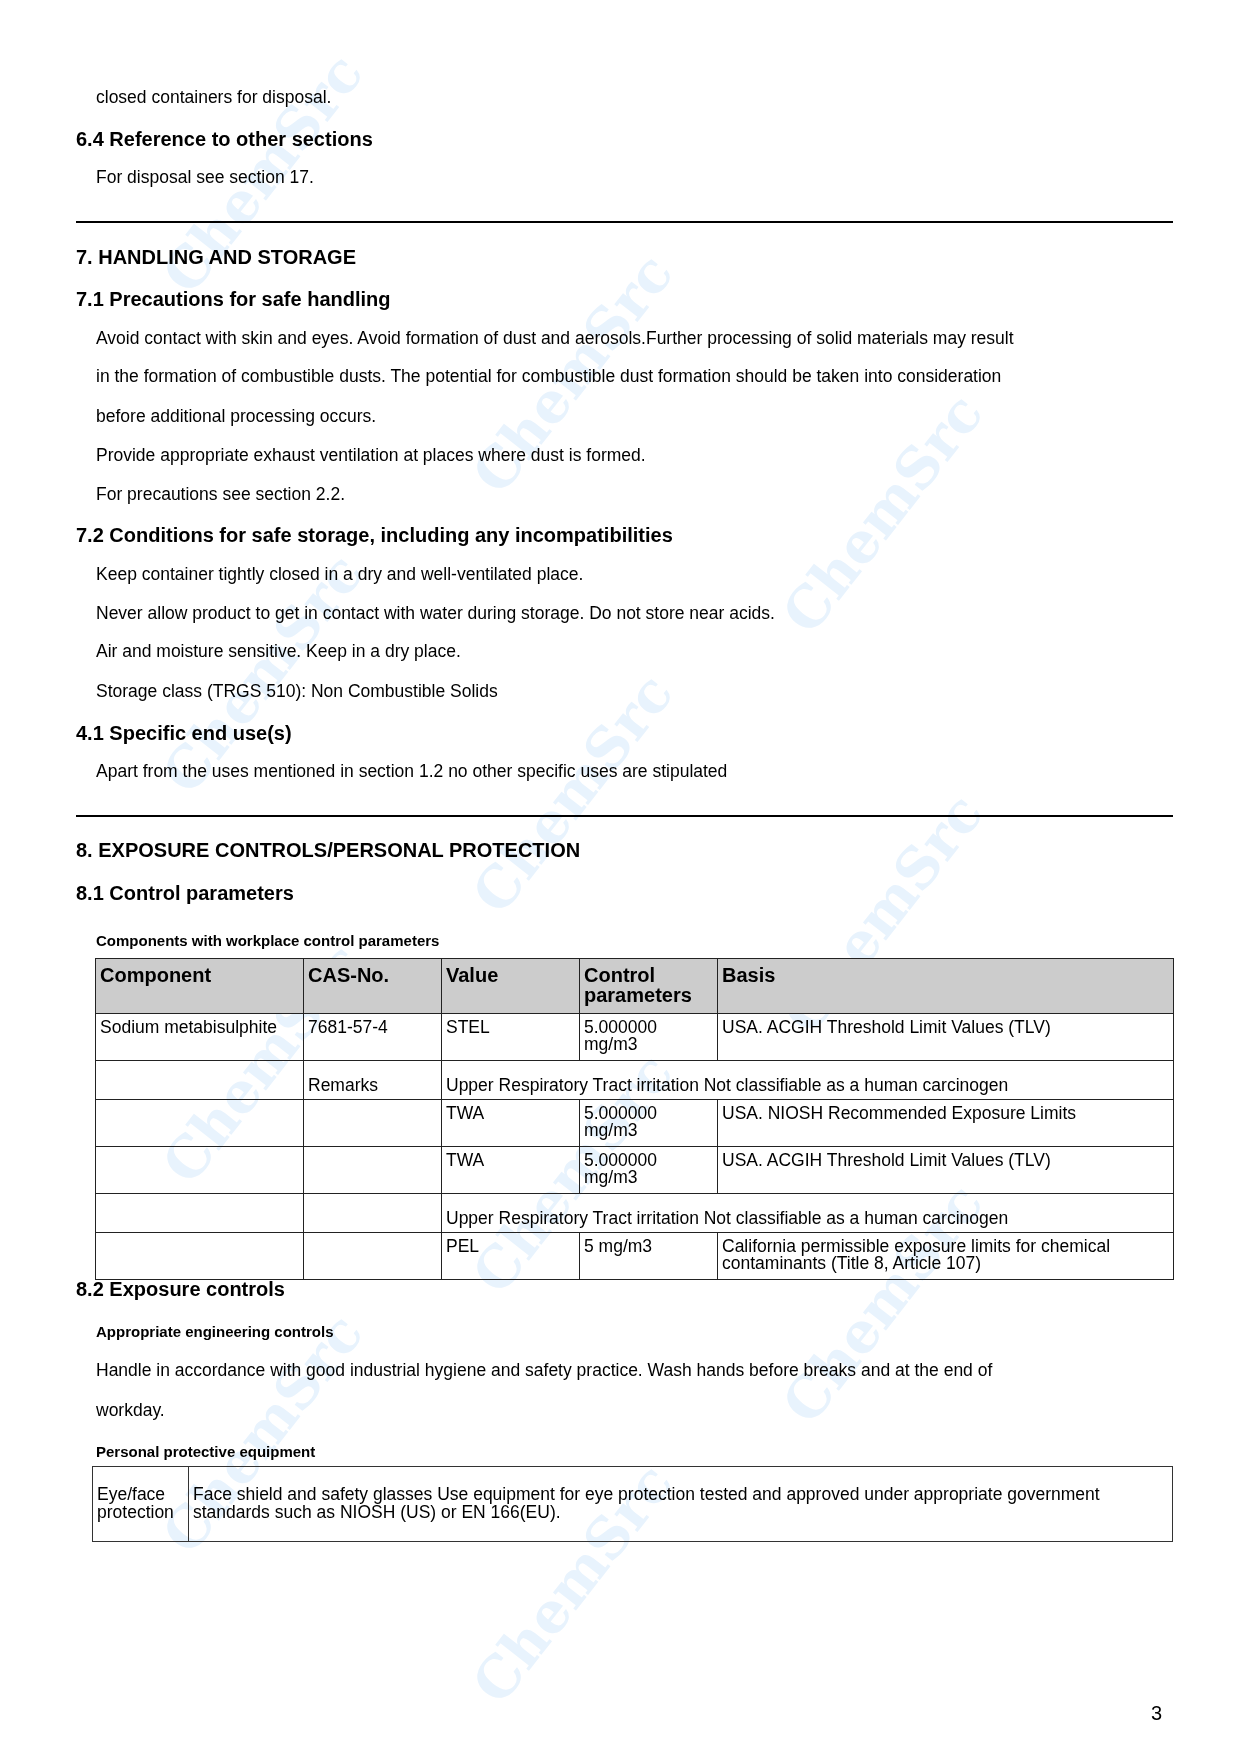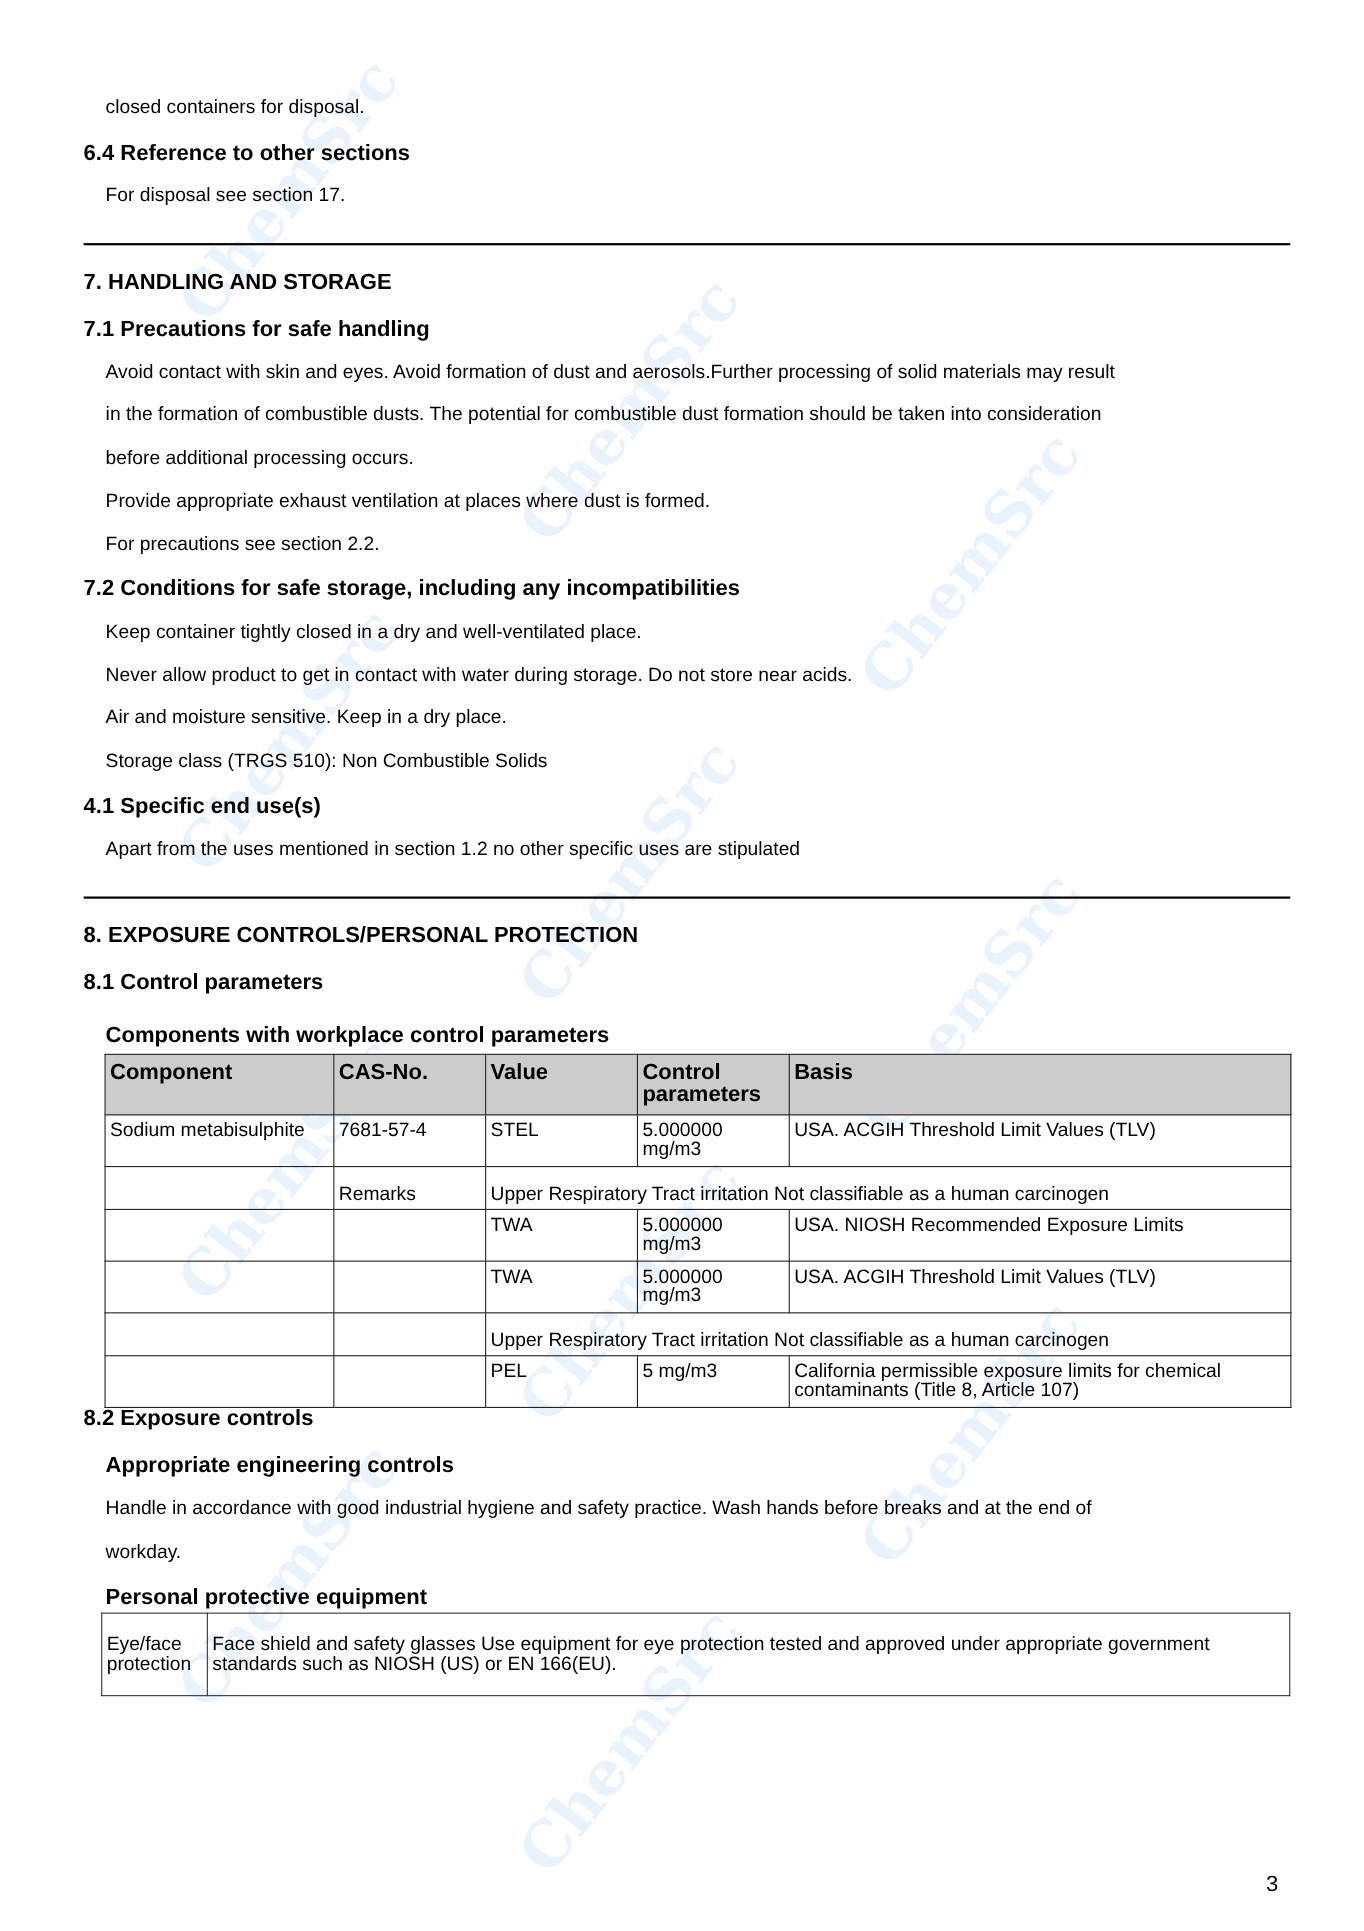--- a/index.html
+++ b/index.html
@@ -1,21 +1,21 @@
 <!DOCTYPE html>
 <html><head>
 <meta charset="utf-8">
 <style>
   html, body { margin: 0; padding: 0; background: #ffffff; }
   body { width: 1240px; height: 1755px; position: relative; overflow: hidden;
          font-family: "Liberation Sans", sans-serif; color: #000; }
   .abs { position: absolute; white-space: nowrap; }
   .body-text { font-size: 17.5px; left: 96px; line-height: 20px; transform: translateY(-10px); }
   .h2 { font-size: 20px; font-weight: bold; left: 76px; line-height: 22px; transform: translateY(-11px); }
-  .h3 { font-size: 20px; font-weight: bold; left: 96px; line-height: 22px; transform: translateY(-11px); }
+  .h3 { font-size: 15px; font-weight: bold; left: 96px; line-height: 22px; transform: translateY(-11px); }
   .rule { position: absolute; left: 76px; width: 1097px; height: 2px; background: #000; }
   .watermark { position: absolute; font-family: "DejaVu Serif", serif; font-weight: bold;
                font-size: 56px; color: #e8f3fd; transform: rotate(-52deg); transform-origin: center;
                white-space: nowrap; pointer-events: none; z-index: 0; }
   .content { position: relative; z-index: 1; }
 
   table.ctrl { position: absolute; left: 95px; top: 958px; width: 1078px; border-collapse: collapse;
                font-size: 17.5px; table-layout: fixed; }
   table.ctrl td, table.ctrl th { border: 1.5px solid #222; padding: 0 4px; vertical-align: top;
                text-align: left; line-height: 17px; }

